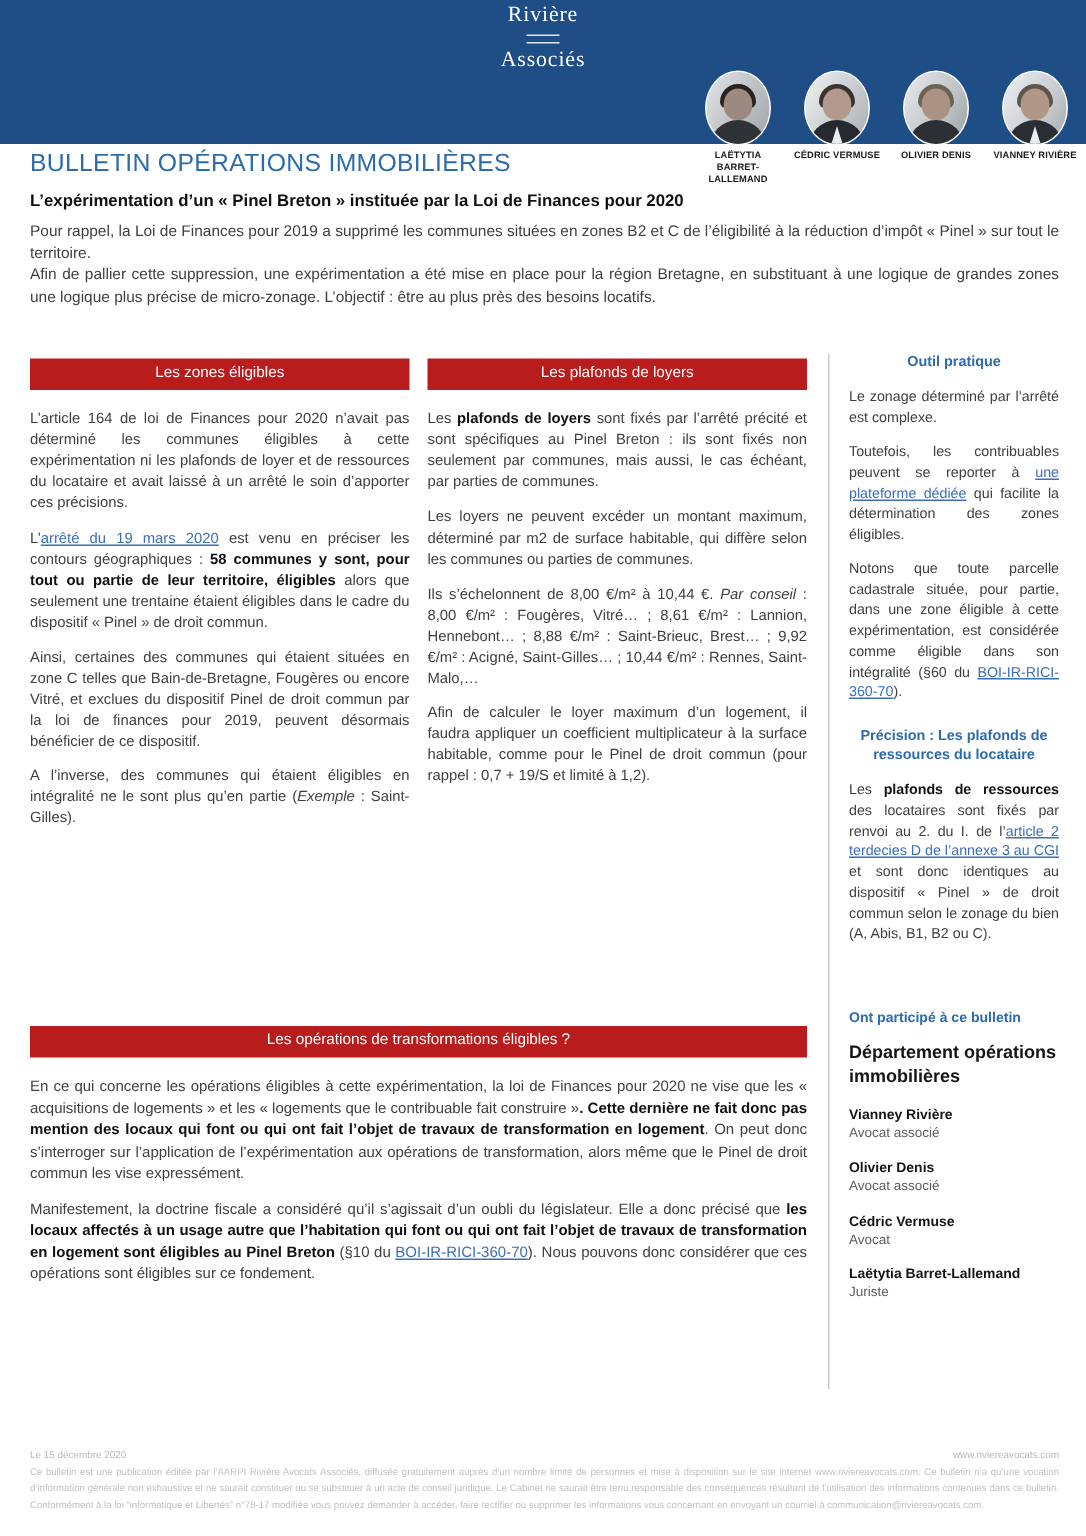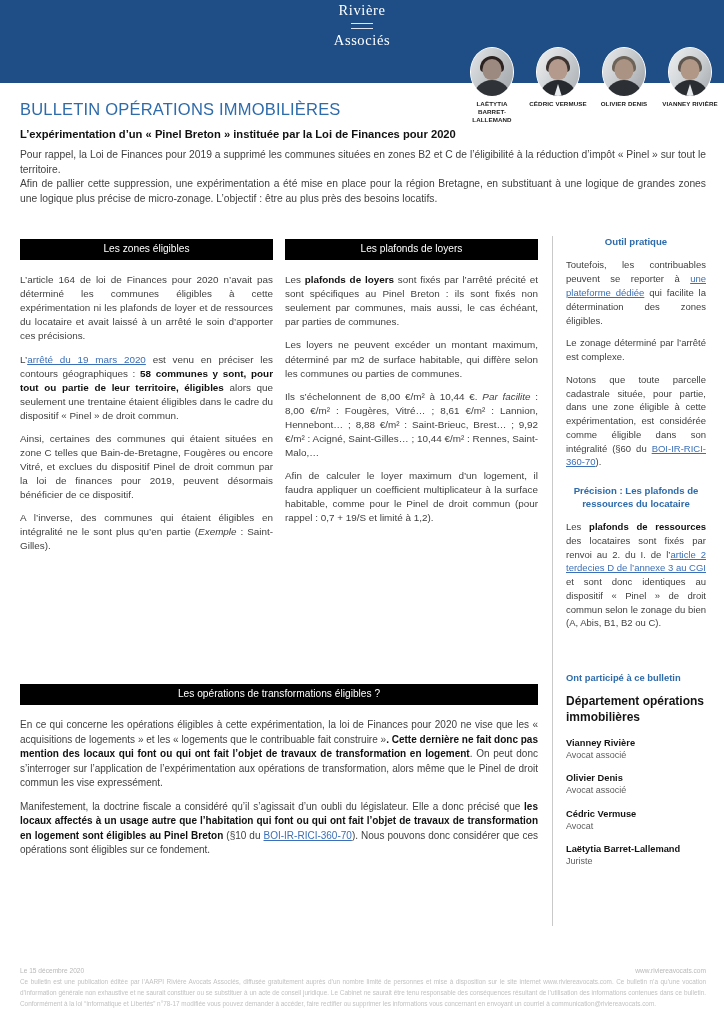--- a/index.html
+++ b/index.html
@@ -13,21 +13,21 @@
   #page {
     position: relative;
     width: 724px; height: 1024px;
     overflow: hidden;
     background: #fff;
   }
 
   
   .header-band {
     position: absolute; left: 0; top: 0;
-    width: 724px; height: 83px;
+    width: 724px; height: 96px;
     background: #1f4e87;
   }
   .logo {
     position: absolute; left: 0; top: 0;
     width: 724px;
     text-align: center;
     padding-top: 2px;
     font-family: "Liberation Serif", serif;
     color: #ffffff;
     line-height: 1.0;
@@ -130,21 +130,21 @@
     width: 686px;
     font-size: 10.3px;
     line-height: 1.43;
     color: #3f3f3f;
     text-align: justify;
   }
   .lead p { margin: 0; }
 
   
   .bar {
-    background: #000000;
+    background: #b91c1c;
     color: #fff;
     text-align: center;
     font-size: 10.2px;
     padding: 5px 4px 6px 4px;
     line-height: 1;
   }
 
   
   .col-left  { position:absolute; left: 20px;  top: 239px; width: 253px; }
   .col-mid   { position:absolute; left: 285px; top: 239px; width: 253px; }
@@ -297,35 +297,35 @@
   </div>
 
   <div class="col-mid">
     <div class="bar">Les plafonds de loyers</div>
     <div class="body-txt">
       <p>
         <span>Les </span><b>plafonds de loyers</b><span> sont fixés par l’arrêté précité et sont spécifiques au Pinel Breton : ils sont fixés non seulement par communes, mais aussi, le cas échéant, par parties de communes.</span>
       </p>
       <p>Les loyers ne peuvent excéder un montant maximum, déterminé par m2 de surface habitable, qui diffère selon les communes ou parties de communes.</p>
       <p>
-        <span>Ils s’échelonnent de 8,00 €/m² à 10,44 €. </span><i>Par facilite</i><span> : 8,00 €/m² : Fougères, Vitré… ; 8,61 €/m² : Lannion, Hennebont… ; 8,88 €/m² : Saint-Brieuc, Brest… ; 9,92 €/m² : Acigné, Saint-Gilles… ; 10,44 €/m² : Rennes, Saint-Malo,…</span>
+        <span>Ils s’échelonnent de 8,00 €/m² à 10,44 €. </span><i>Par conseil</i><span> : 8,00 €/m² : Fougères, Vitré… ; 8,61 €/m² : Lannion, Hennebont… ; 8,88 €/m² : Saint-Brieuc, Brest… ; 9,92 €/m² : Acigné, Saint-Gilles… ; 10,44 €/m² : Rennes, Saint-Malo,…</span>
       </p>
       <p>Afin de calculer le loyer maximum d’un logement, il faudra appliquer un coefficient multiplicateur à la surface habitable, comme pour le Pinel de droit commun (pour rappel : 0,7 + 19/S et limité à 1,2).</p>
     </div>
   </div>
 
   <div class="divider"></div>
 
   <div class="col-right">
     <div class="r-head">Outil pratique</div>
     <div class="body-txt">
+      <p>Le zonage déterminé par l’arrêté est complexe.</p>
       <p>
         <span>Toutefois, les contribuables peuvent se reporter à </span><a class="lnk" href="#">une plateforme dédiée</a><span> qui facilite la détermination des zones éligibles.</span>
       </p>
-      <p>Le zonage déterminé par l’arrêté est complexe.</p>
       <p>
         <span>Notons que toute parcelle cadastrale située, pour partie, dans une zone éligible à cette expérimentation, est considérée comme éligible dans son intégralité (§60 du </span><a class="lnk" href="#">BOI-IR-RICI-360-70</a><span>).</span>
       </p>
     </div>
 
     <div class="r-block2">
       <div class="r-head">Précision : Les plafonds de</div>
       <div class="r-head">ressources du locataire</div>
       <div class="body-txt">
         <p>

